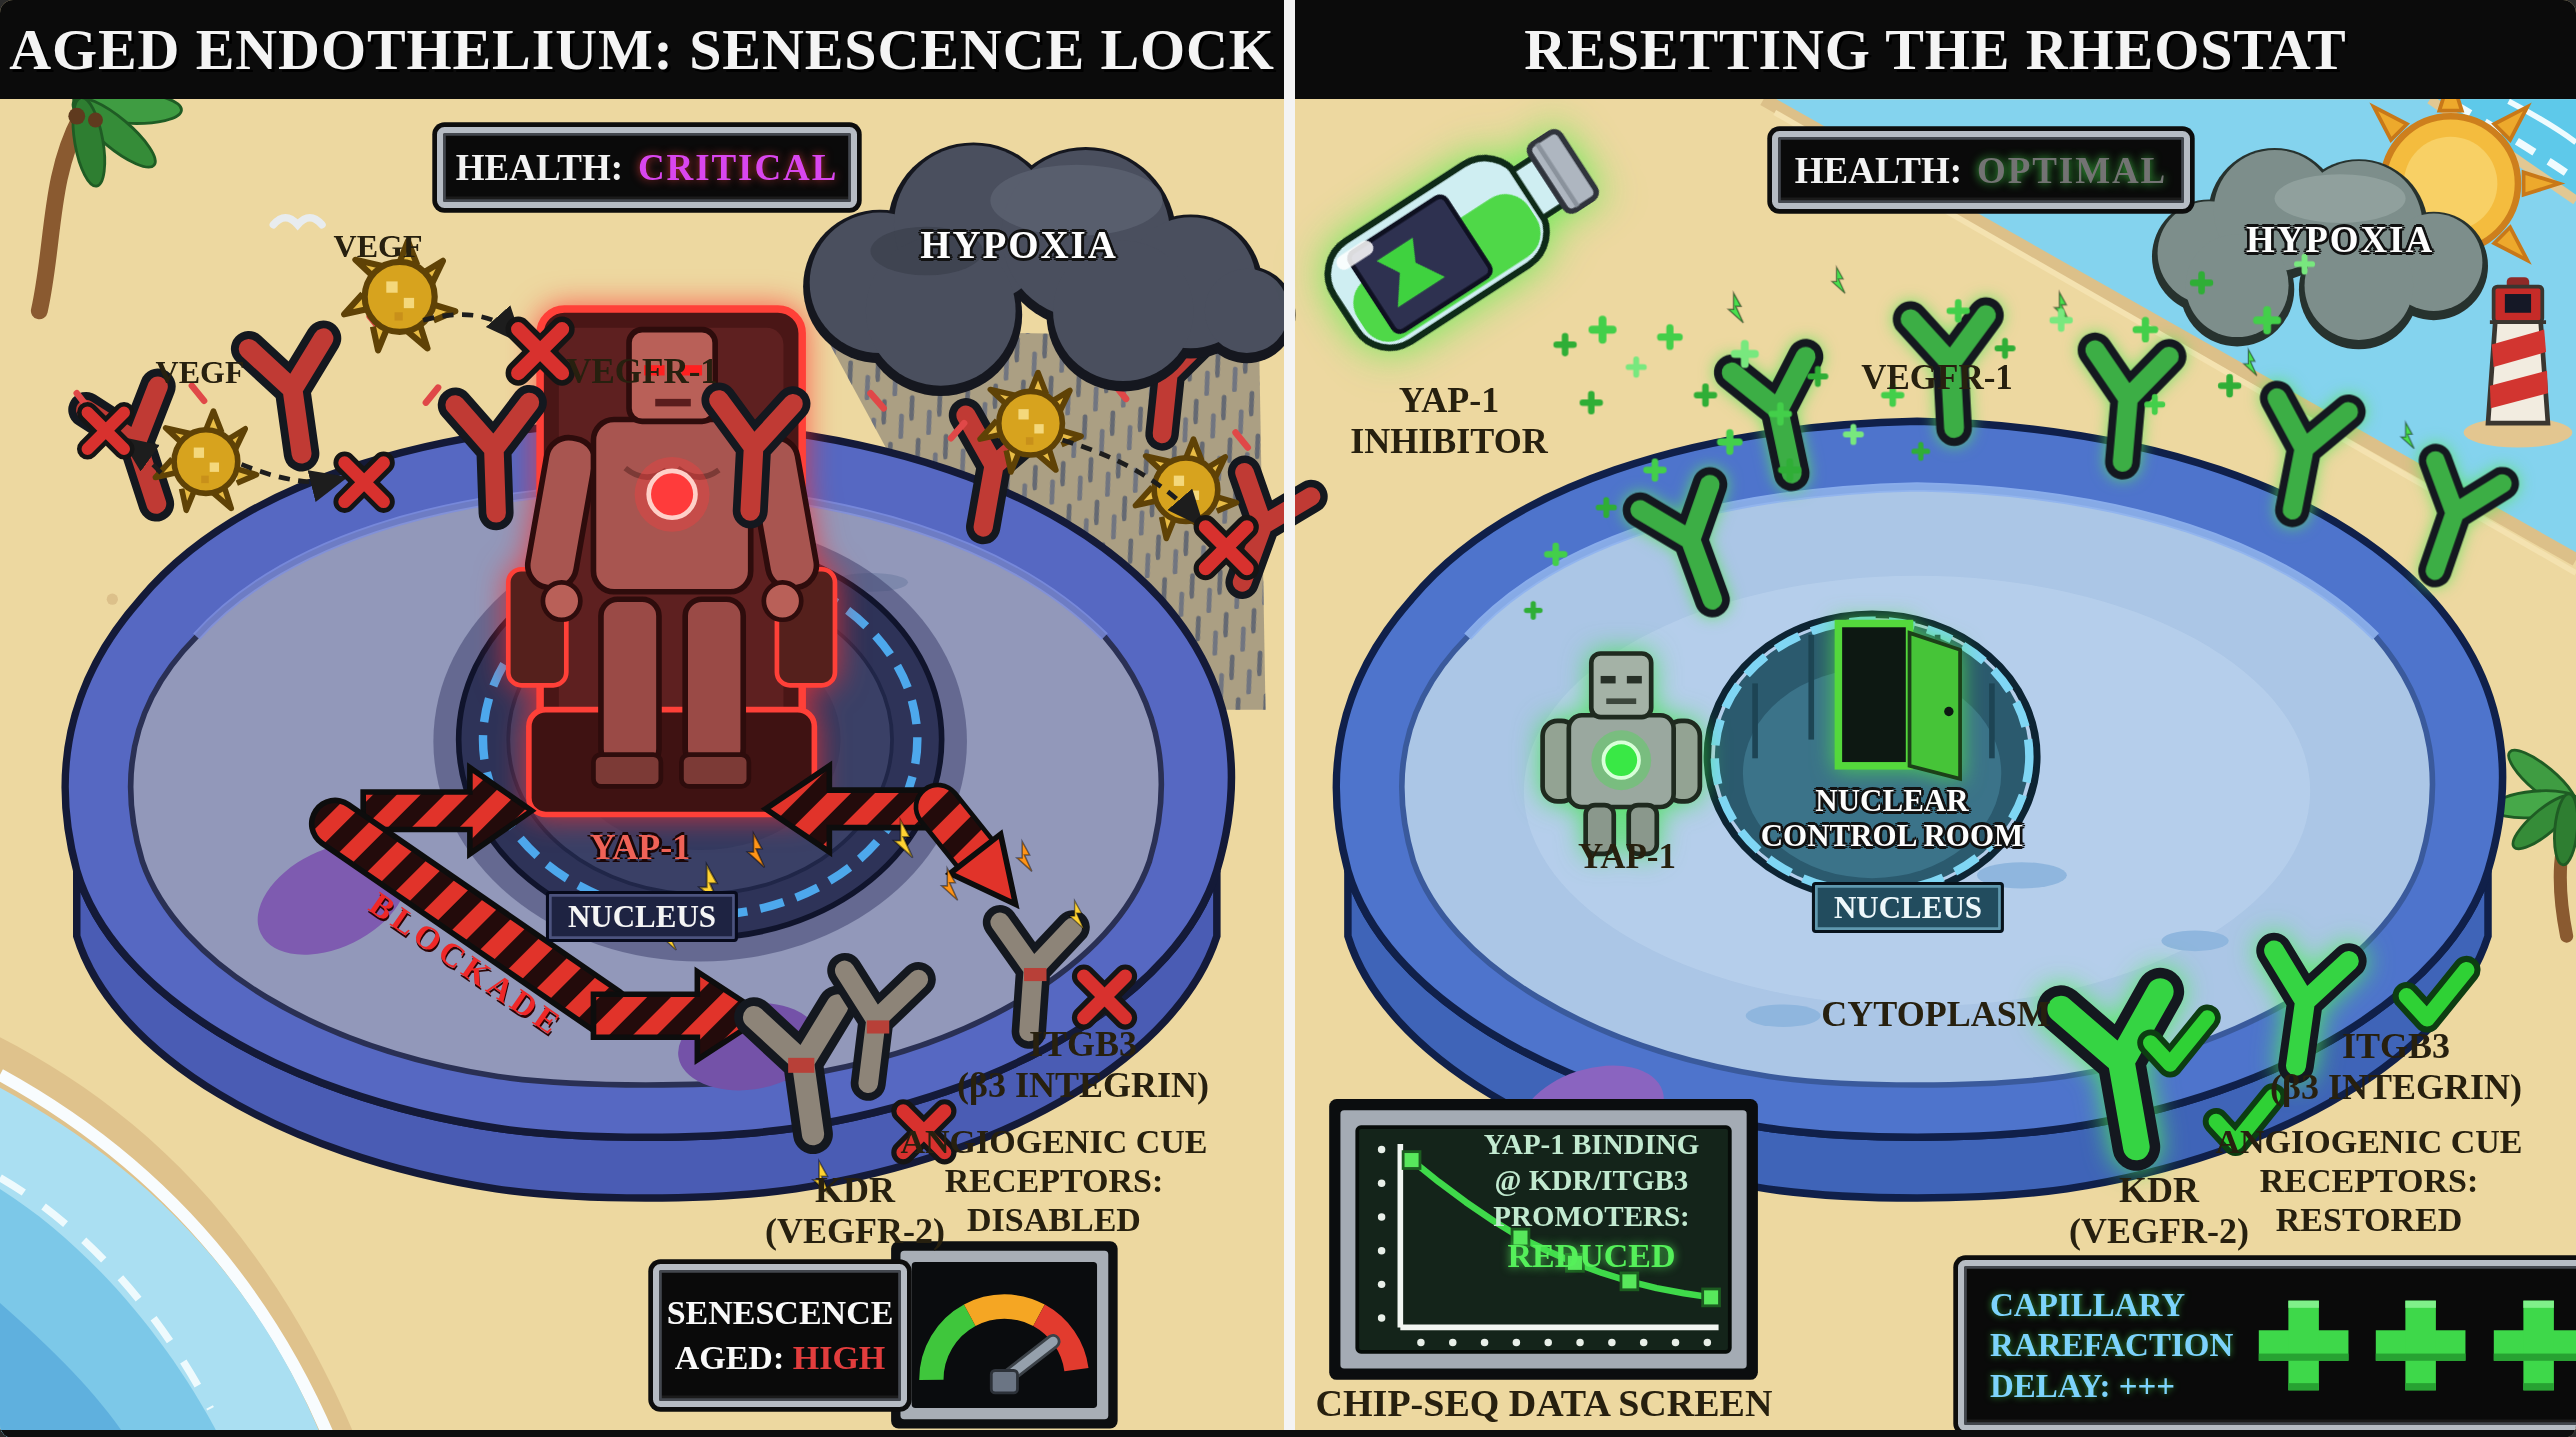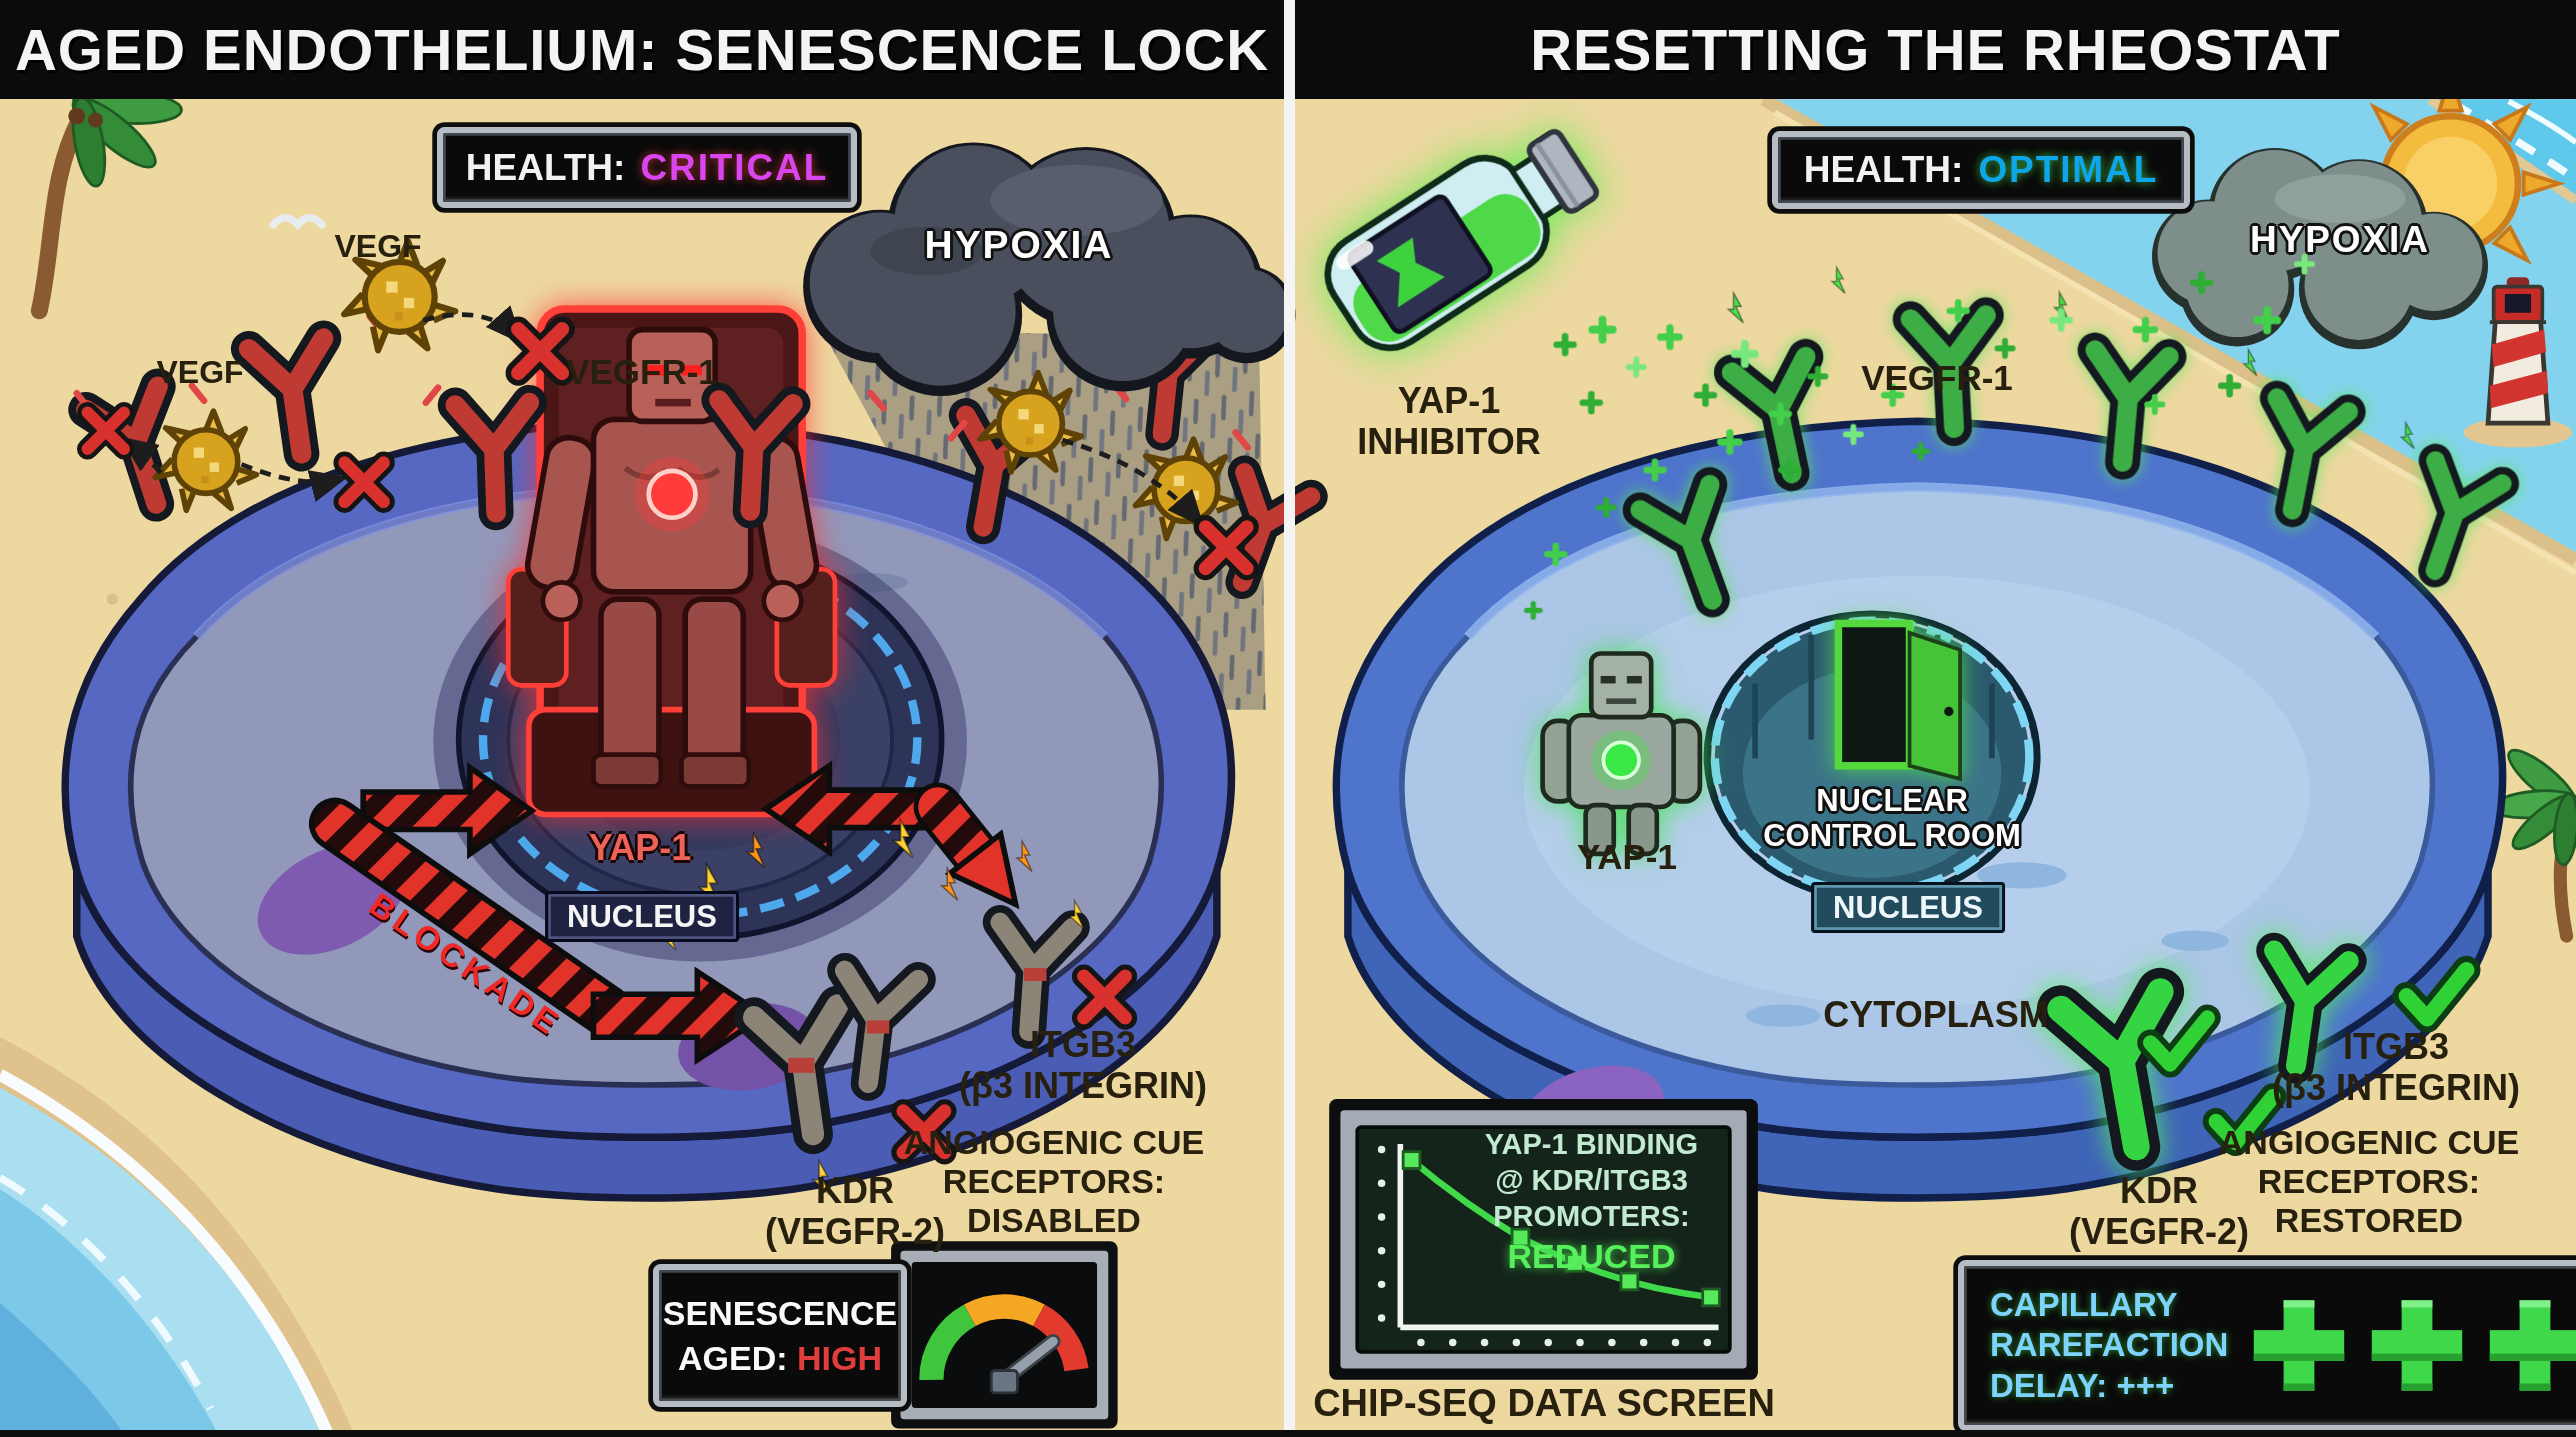--- a/index.html
+++ b/index.html
@@ -1,35 +1,35 @@
 <!DOCTYPE html>
 <html style="font-size:15px"><head>
 <meta charset="utf-8">
 <style>
   html,body{margin:0;padding:0;background:#2b2b2b;}
   #stage{position:relative;width:2576px;height:1438px;overflow:hidden;background:#edd8a0;
-         font-family:Liberation Sans, sans-serif;}
+         font-family:Liberation Serif, serif;border-radius:13px;}
   #art{position:absolute;left:0;top:0;z-index:1;}
   .lbl{position:absolute;z-index:3;font-weight:700;color:#27200f;text-align:center;
        transform:translateX(-50%);line-height:1.14;white-space:pre;}
   .wout{color:#fdfdfd;text-shadow:-2.8px 0 0 #121212,2.8px 0 0 #121212,0 -2.8px 0 #121212,0 2.8px 0 #121212,
         -1.9px -1.9px 0 #121212,1.9px 1.9px 0 #121212,1.9px -1.9px 0 #121212,-1.9px 1.9px 0 #121212;}
   .rout{color:#ef6257;text-shadow:-2.8px 0 0 #1a0606,2.8px 0 0 #1a0606,0 -2.8px 0 #1a0606,0 2.8px 0 #1a0606;}
   .titlebar{position:absolute;top:0;height:99px;background:#0b0b0b;z-index:4;
             display:flex;align-items:center;justify-content:center;}
   .titlebar span{color:#f4f4f4;font-size:58px;font-weight:700;letter-spacing:0.9px;text-shadow:2.8px 2.8px 0 #000;}
   .divider{position:absolute;left:1284px;top:0;width:11.2px;height:1438px;background:#f4f4f4;z-index:5;}
   .bottomline{position:absolute;left:0;top:1430px;width:2576px;height:7.5px;background:#0e0e0e;z-index:6;}
   .metal{position:absolute;z-index:4;background:#0a0a0a;border:6.6px solid #b6bcc4;border-radius:7.5px;
          box-shadow:0 0 0 4.7px #0d0d0d,inset 0 0 0 2.8px #43474e,inset 0 -5.6px 0 rgba(255,255,255,.07);
          display:flex;align-items:center;justify-content:center;font-weight:700;}
   .hlabel{color:#f2f2f2;font-size:37px;margin-right:15px;}
   .hval{font-size:37px;letter-spacing:1.9px;}
   .hval.red{color:#d946ef;text-shadow:0 0 9.4px rgba(226,61,61,.8);}
-  .hval.green{color:#0ea5e9;text-shadow:0 0 9.4px rgba(70,226,76,.8);}
+  .hval.green{color:#737373;text-shadow:0 0 9.4px rgba(70,226,76,.8);}
   .nbadge{position:absolute;z-index:3;transform:translateX(-50%);font-weight:700;font-size:31px;
           color:#f5f5f5;padding:4.7px 19px;border-radius:3.7px;}
   .nbadge.navy{background:#1e2342;border:3.7px solid #070a1c;box-shadow:inset 0 0 0 2.8px #4c537e;}
   .nbadge.teal{background:#224c5e;border:3.7px solid #07131c;box-shadow:inset 0 0 0 2.8px #5f98ae;color:#eef8fb;}
   .blockade{position:absolute;z-index:3;transform-origin:0 50%;transform:rotate(34.6deg);
             font-weight:700;color:#ef2828;letter-spacing:4.7px;font-size:33px;text-shadow:1.9px 1.9px 0 #2a0404;}
   .sen-badge{flex-direction:column;line-height:1.3;font-size:34px;}
   .sen-badge .w{color:#fafafa;} .sen-badge .r{color:#e23d3d;}
   .cap-badge{justify-content:flex-start;padding-left:26px;gap:24px;}
   .cap-text{color:#7dd3fc;font-size:33px;line-height:1.22;text-align:left;font-weight:700;

